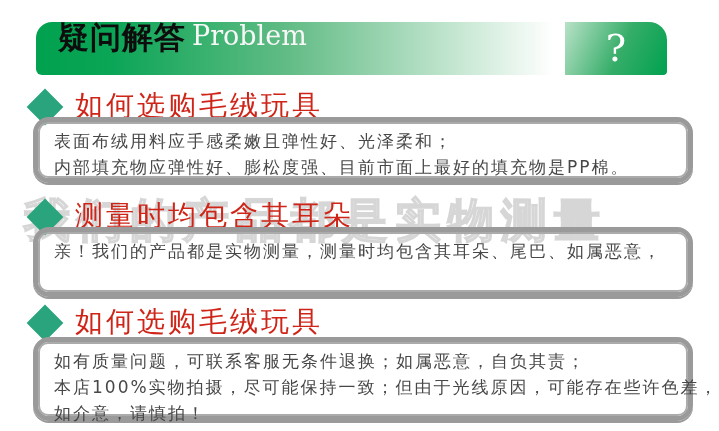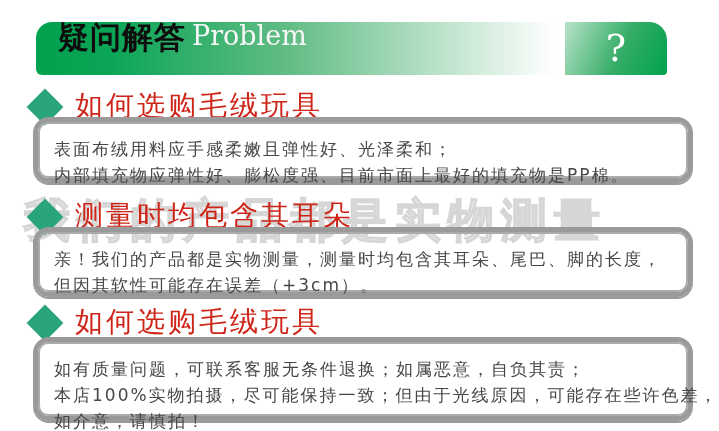--- a/index.html
+++ b/index.html
@@ -119,21 +119,21 @@
     background: transparent;
   }
   .qbox.b1 { top: 117px; height: 66px; }
   .qbox.b2 { top: 227px; height: 70px; }
   .qbox.b3 { top: 337px; height: 84px; }
   .qbox-inner {
     width: 100%;
     height: 100%;
     border: 2px solid #ababab;
     border-radius: 10px;
-    padding: 12px 14px 0 14px;
+    padding: 4px 14px 0 14px;
     background: transparent;
   }
   .qbox-line {
     font-size: 17px;
     line-height: 26px;
     letter-spacing: 2px;
     color: #474747;
     white-space: nowrap;
     font-family: "DejaVu Sans", sans-serif;
   }
@@ -163,22 +163,21 @@
       <div class="qbox-line">内部填充物应弹性好、膨松度强、目前市面上最好的填充物是PP棉。</div>
     </div>
   </div>
 
   <div class="section-head s2">
     <span class="diamond"></span>
     <span class="section-title">测量时均包含其耳朵</span>
   </div>
   <div class="qbox b2">
     <div class="qbox-inner">
-      <div class="qbox-line">亲！我们的产品都是实物测量，测量时均包含其耳朵、尾巴、脚的长度，</div>
-      <div class="qbox-line">但因其软性可能存在误差（+3cm）。</div>
+      <div class="qbox-line">亲！我们的产品都是实物测量，测量时均包含其耳朵、尾巴、如属恶意，</div>
     </div>
   </div>
 
   <div class="section-head s3">
     <span class="diamond"></span>
     <span class="section-title">如何选购毛绒玩具</span>
   </div>
   <div class="qbox b3">
     <div class="qbox-inner">
       <div class="qbox-line">如有质量问题，可联系客服无条件退换；如属恶意，自负其责；</div>

